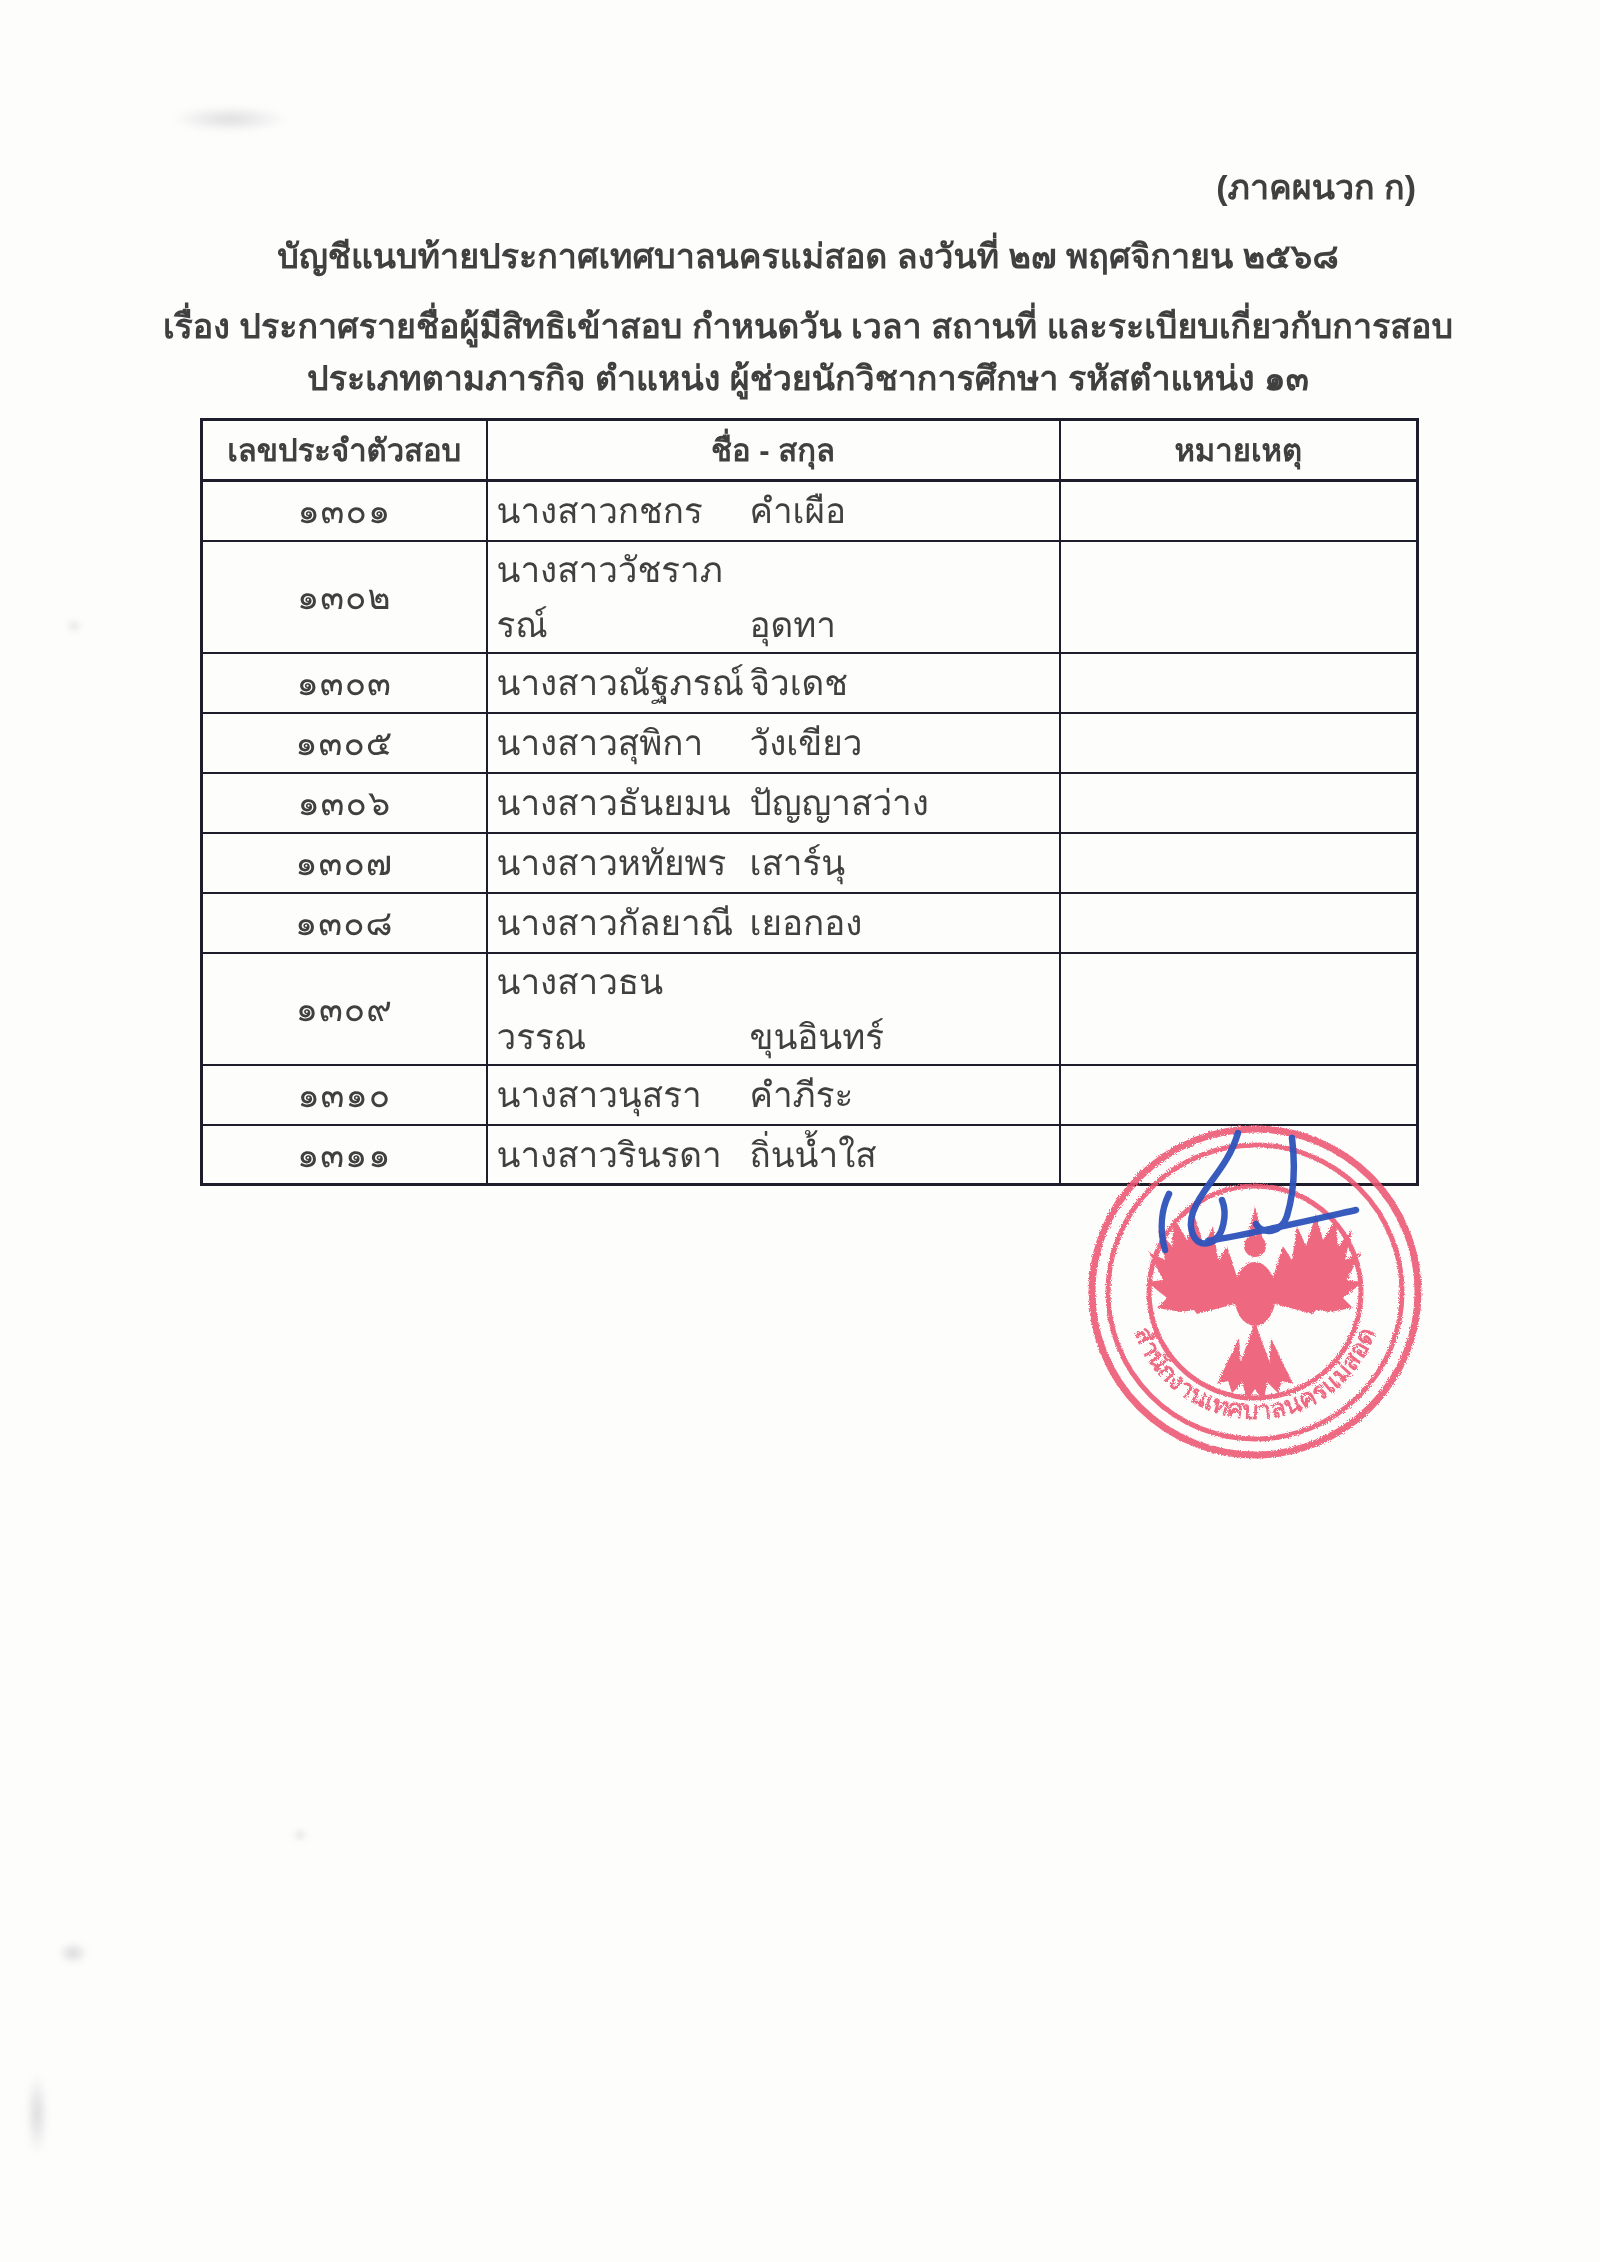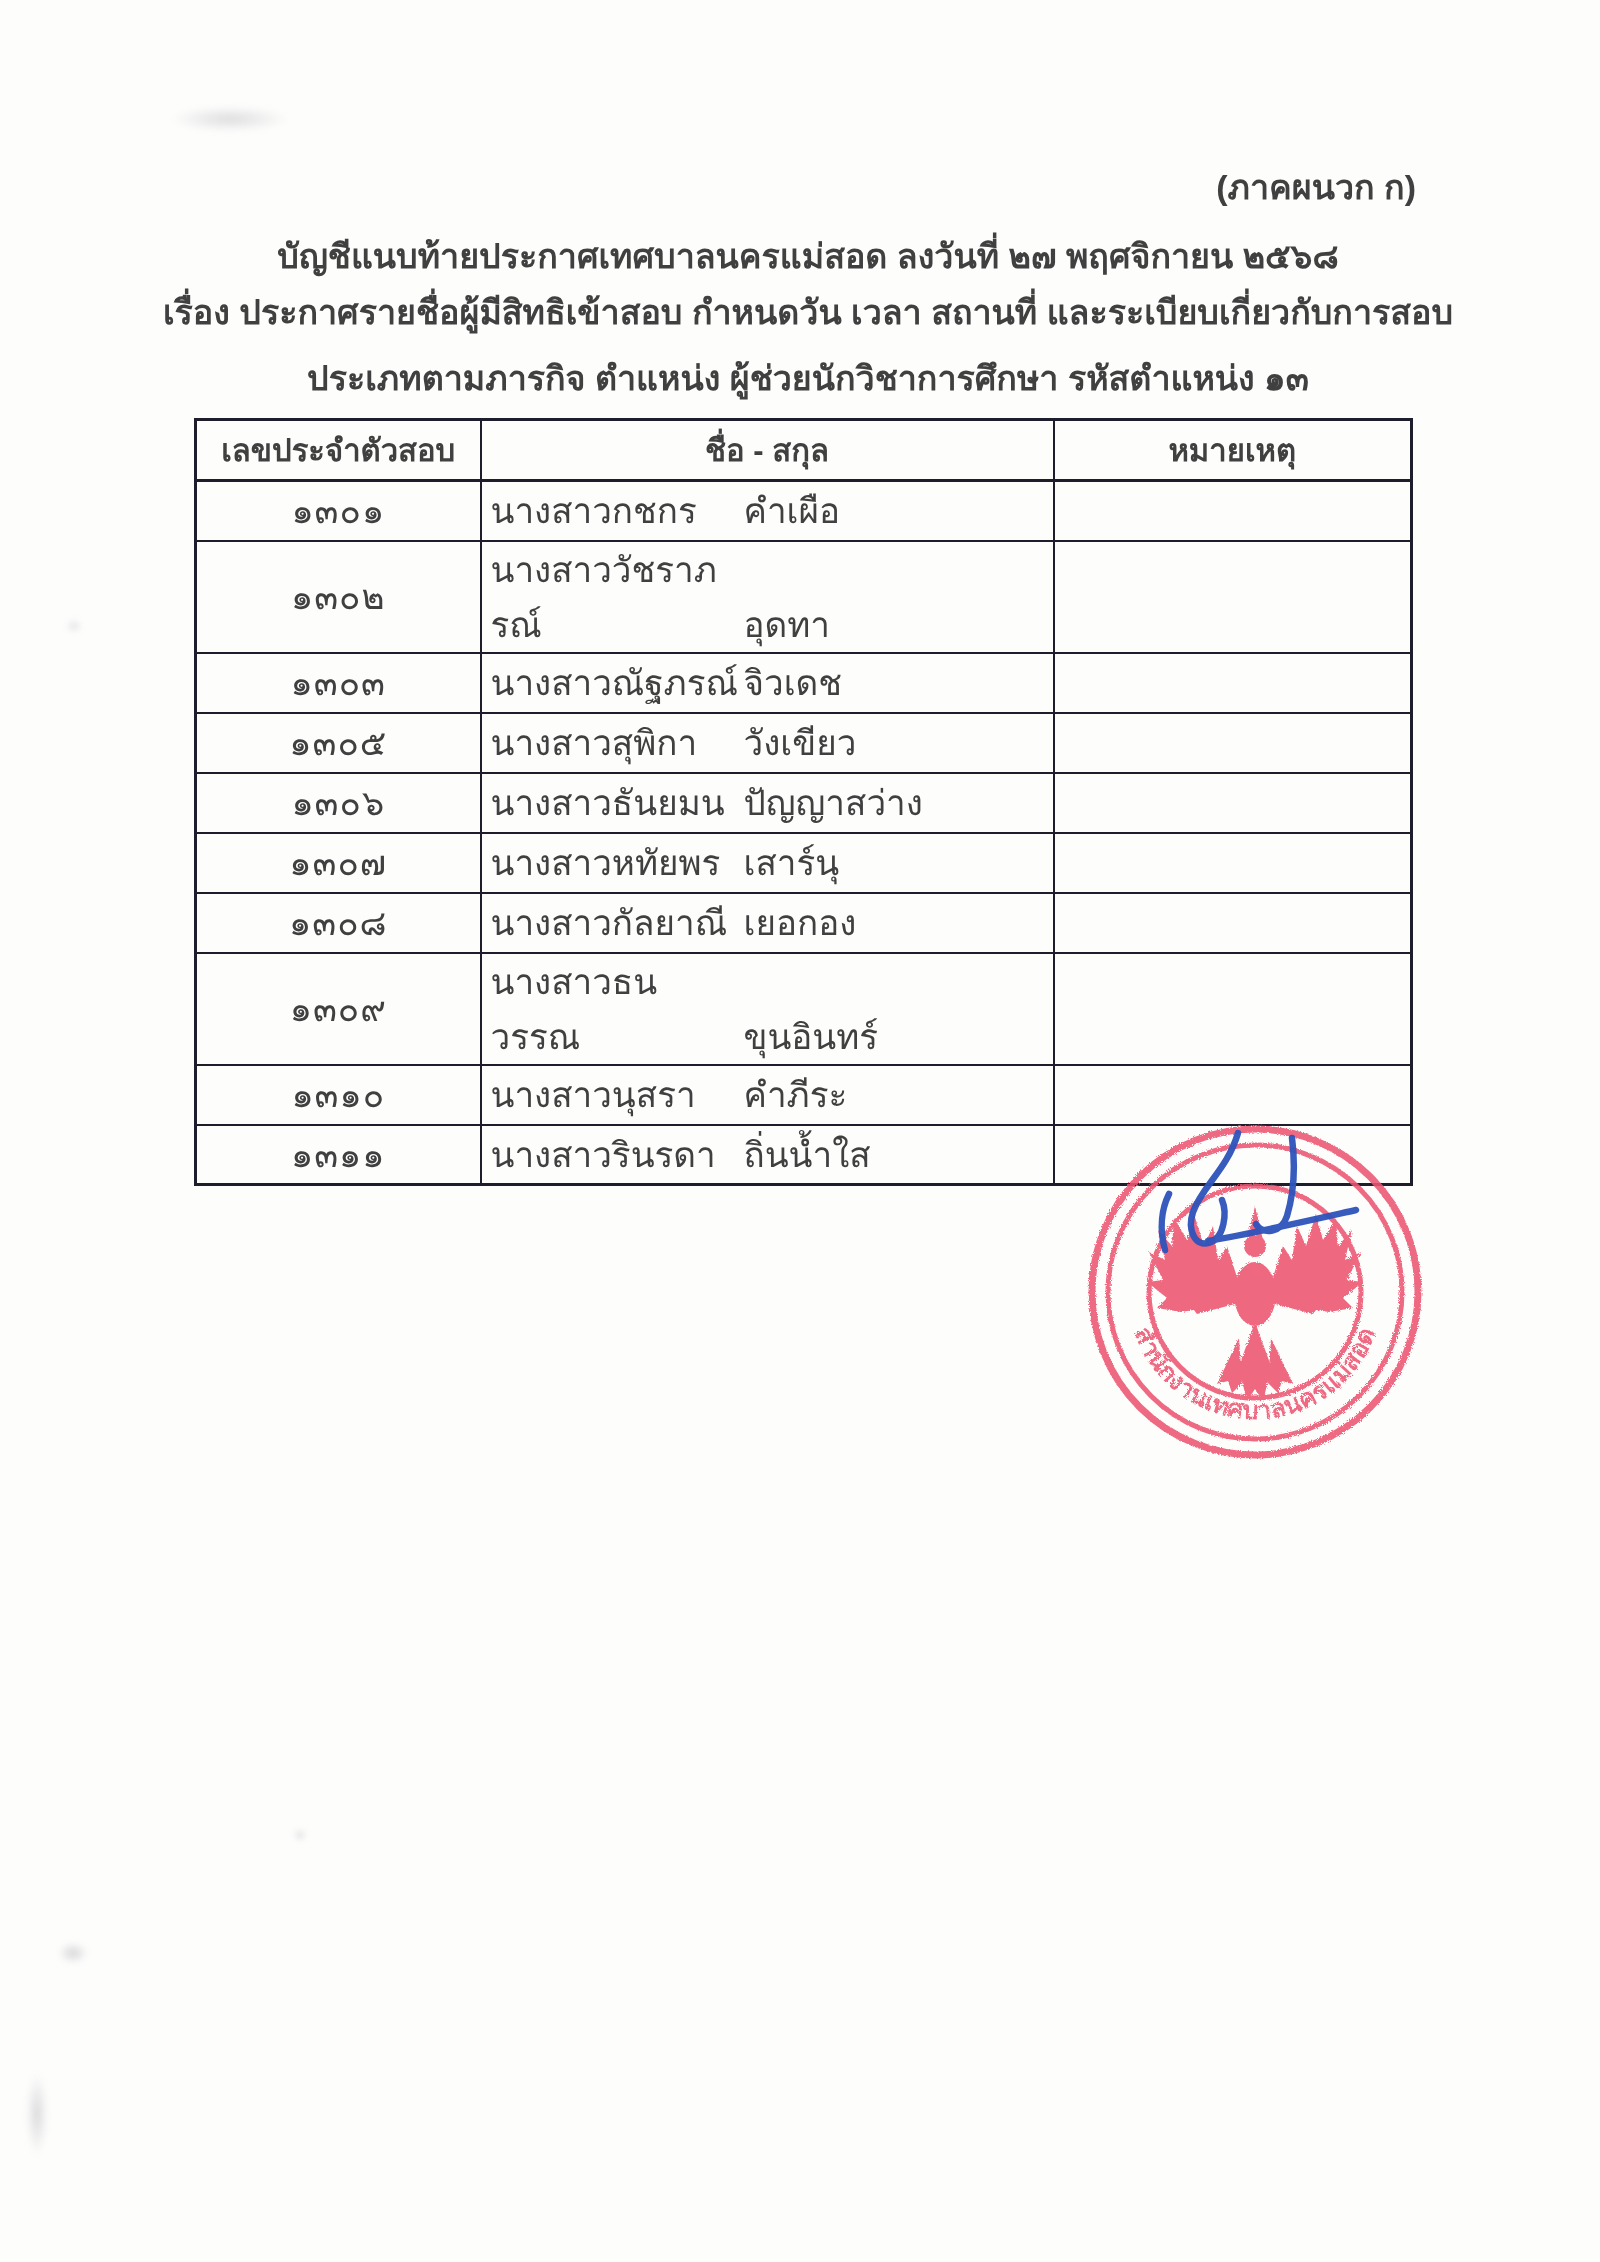--- a/index.html
+++ b/index.html
@@ -14,25 +14,25 @@
   }
   .appendix {
     position:absolute; left:200px; top:162px; width:1216px;
     text-align:right; font-size:34px; font-weight:bold; line-height:50px;
   }
   .doc-line {
     position:absolute; left:120px; width:1376px;
     text-align:center; font-size:34px; font-weight:bold; line-height:52px;
   }
   .doc-line.l1 { top:230px; }
-  .doc-line.l2 { top:286px; }
+  .doc-line.l2 { top:300px; }
   .doc-line.l3 { top:352px; }
 
   table.roster {
-    position:absolute; left:194px; top:418px; width:1216px;
+    position:absolute; left:200px; top:418px; width:1216px;
     border-collapse:collapse; table-layout:fixed;
     background:transparent; z-index:1;
   }
   table.roster col.c1 { width:285px; }
   table.roster col.c2 { width:573px; }
   table.roster col.c3 { width:358px; }
   table.roster th, table.roster td {
     border:2.6px solid #1d1d2b;
   }
   table.roster { border:3.4px solid #1d1d2b; }

